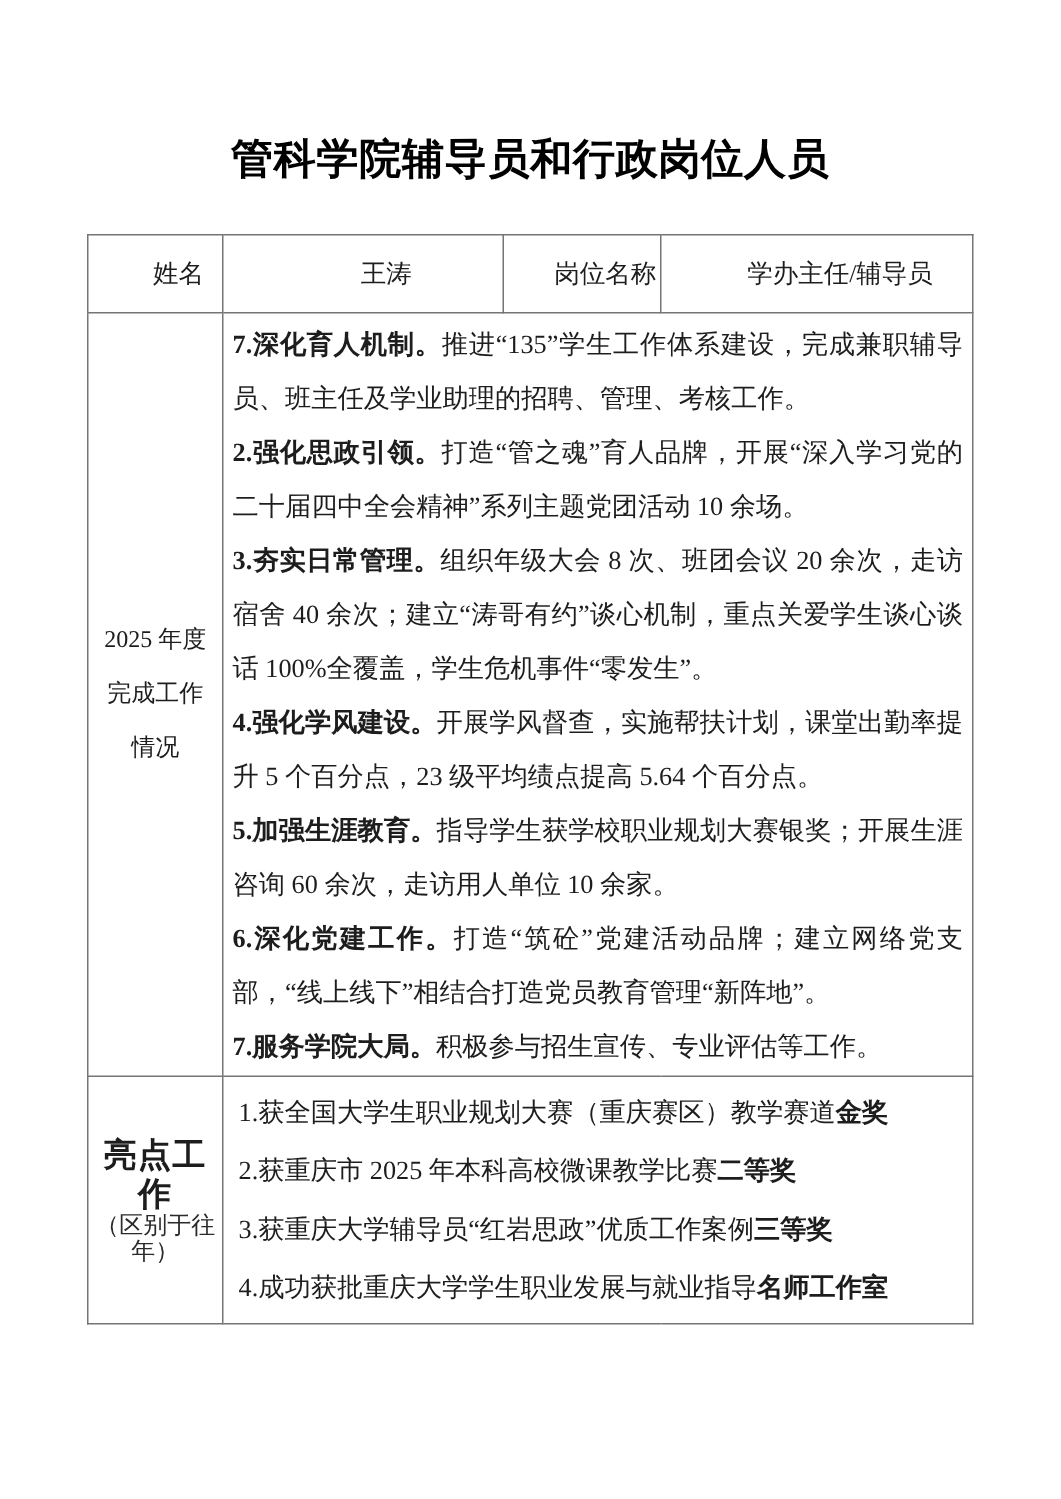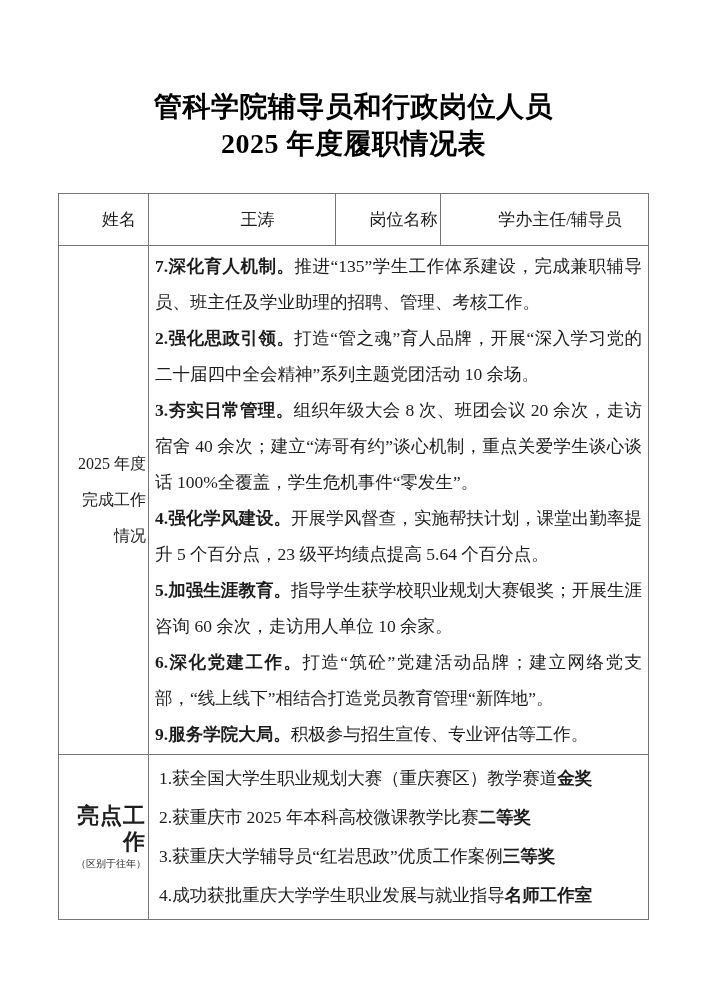--- a/index.html
+++ b/index.html
@@ -40,21 +40,21 @@
     box-sizing: border-box;
   }
   .info-row td {
     height: 52px;
     text-align: center;
     vertical-align: middle;
     font-size: 17px;
     padding-left: 32px;
   }
   .label-cell {
-    text-align: right;
+    text-align: center;
     vertical-align: middle;
     font-size: 16px;
     line-height: 36px;
     padding: 0 2px;
   }
   .content-cell {
     padding: 2px 6px;
     vertical-align: middle;
   }
   .work-item {
@@ -77,33 +77,32 @@
   .hl-item .bold-tail {
     font-weight: bold;
   }
   .hl-label-title {
     font-size: 22px;
     font-weight: bold;
     line-height: 26px;
     letter-spacing: 1px;
   }
   .hl-label-note {
-    font-size: 10px;
+    font-size: 16px;
     line-height: 17px;
     color: #2a2a2a;
   }
 </style>
 </head>
 <body>
 
 <div class="page">
 
   <div class="doc-title">
     <div>管科学院辅导员和行政岗位人员</div>
-    <div>2025 年度履职情况表</div>
   </div>
 
   <table class="form">
     <colgroup>
       <col style="width:90px">
       <col style="width:187px">
       <col style="width:105px">
       <col style="width:208px">
     </colgroup>
     <tbody>
@@ -120,21 +119,21 @@
           <div>完成工作</div>
           <div>情况</div>
         </td>
         <td class="content-cell" colspan="3">
           <p class="work-item"><span class="lead">7.深化育人机制。</span><span>推进“135”学生工作体系建设，完成兼职辅导员、班主任及学业助理的招聘、管理、考核工作。</span></p>
           <p class="work-item"><span class="lead">2.强化思政引领。</span><span>打造“管之魂”育人品牌，开展“深入学习党的二十届四中全会精神”系列主题党团活动 10 余场。</span></p>
           <p class="work-item"><span class="lead">3.夯实日常管理。</span><span>组织年级大会 8 次、班团会议 20 余次，走访宿舍 40 余次；建立“涛哥有约”谈心机制，重点关爱学生谈心谈话 100%全覆盖，学生危机事件“零发生”。</span></p>
           <p class="work-item"><span class="lead">4.强化学风建设。</span><span>开展学风督查，实施帮扶计划，课堂出勤率提升 5 个百分点，23 级平均绩点提高 5.64 个百分点。</span></p>
           <p class="work-item"><span class="lead">5.加强生涯教育。</span><span>指导学生获学校职业规划大赛银奖；开展生涯咨询 60 余次，走访用人单位 10 余家。</span></p>
           <p class="work-item"><span class="lead">6.深化党建工作。</span><span>打造“筑砼”党建活动品牌；建立网络党支部，“线上线下”相结合打造党员教育管理“新阵地”。</span></p>
-          <p class="work-item"><span class="lead">9.服务学院大局。</span><span>积极参与招生宣传、专业评估等工作。</span></p>
+          <p class="work-item"><span class="lead">7.服务学院大局。</span><span>积极参与招生宣传、专业评估等工作。</span></p>
         </td>
       </tr>
 
       <tr>
         <td class="label-cell">
           <div class="hl-label-title">亮点工作</div>
           <div class="hl-label-note">（区别于往年）</div>
         </td>
         <td class="content-cell" colspan="3">
           <p class="hl-item"><span>1.获全国大学生职业规划大赛（重庆赛区）教学赛道</span><span class="bold-tail">金奖</span></p>

